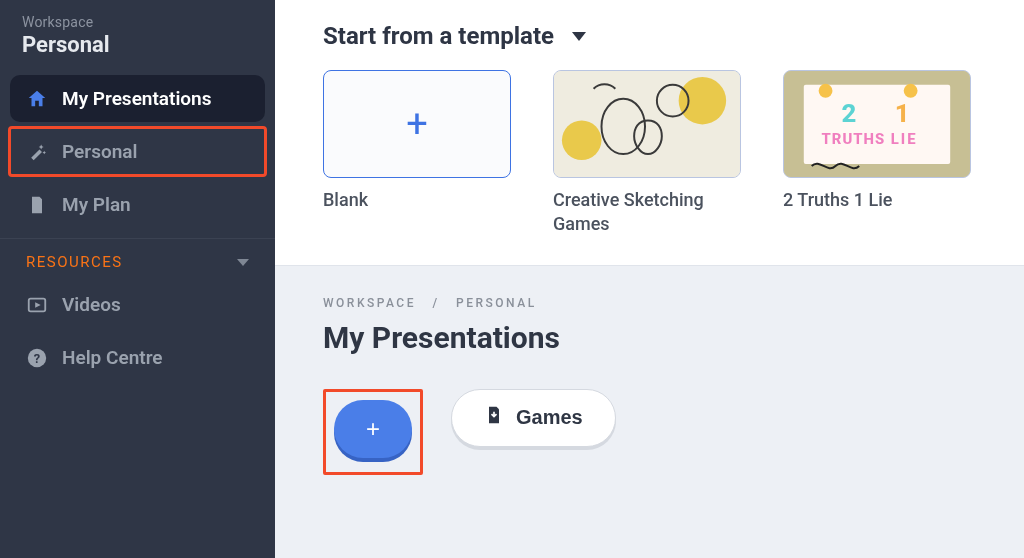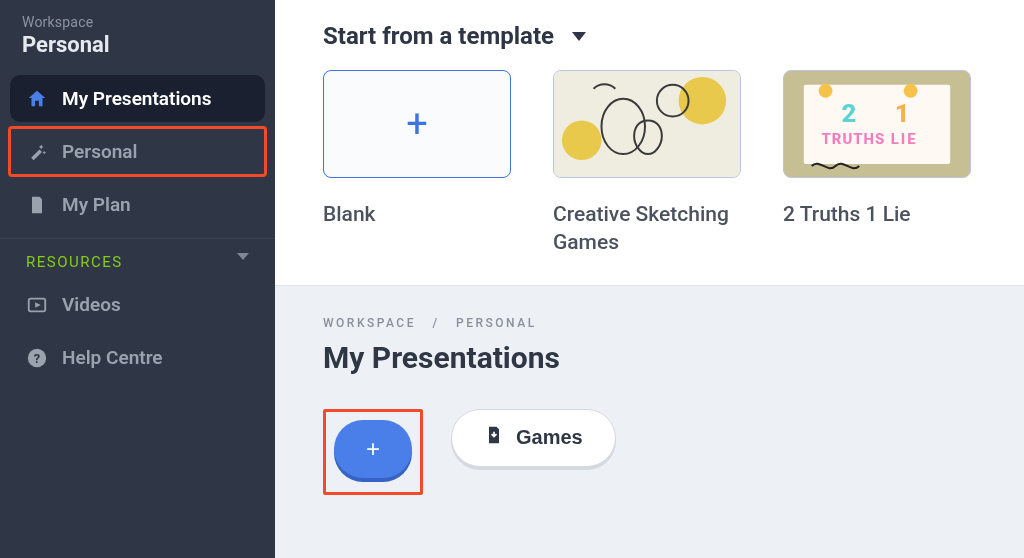--- a/index.html
+++ b/index.html
@@ -27,39 +27,39 @@
     padding: 12px 16px; border-radius: 10px;
     font-size: 19px; font-weight: 600; color: #9aa2ae;
     cursor: pointer; position: relative;
   }
   .nav-item.active { background: #1b2030; color: #ffffff; }
   .nav-item .icon { width: 22px; height: 22px; display:flex; align-items:center; justify-content:center; flex-shrink:0; }
   .nav-item.highlighted { outline: 3px solid #f24a2a; outline-offset: -1px; border-radius: 2px; }
 
   .section-divider { height:1px; background:#3b4252; margin: 10px -10px 4px; }
   .section-header {
-    display:flex; align-items:flex-start; justify-content:space-between;
+    display:flex; align-items:center; justify-content:space-between;
     padding: 10px 16px 6px; font-size: 15px; letter-spacing: 1.5px;
-    color:#84cc16;
+    color:#f97316;
   }
   .chevdown { width:0;height:0;border-left:6px solid transparent;border-right:6px solid transparent;border-top:7px solid #7f8794; }
 
   
   .main { flex: 1; height: 558px; display:flex; flex-direction:column; }
   .templates-pane { background:#ffffff; padding: 22px 40px 28px 48px; }
   .templates-title-row { display:flex; align-items:center; gap:18px; font-size:24px; font-weight:700; color:#2e3544; cursor:pointer; }
   .tri { width:0;height:0;border-left:7px solid transparent;border-right:7px solid transparent;border-top:9px solid #2e3544; }
   .template-cards { display:flex; gap:42px; margin-top:20px; }
   .template-card { display:flex; flex-direction:column; width:188px; }
   .thumb { width:188px; height:108px; border-radius:8px; border:1px solid #b9c5e1; background:#fafbfd; display:flex; align-items:center; justify-content:center; cursor:pointer; overflow:hidden; }
   .thumb.blank { border:1.5px solid #3e73e3; }
   .plus-big { font-size:38px; color:#3e73e3; font-weight:400; line-height:1; }
   .thumb.sketch { background:#f1eee3; position:relative; }
   .thumb.truths { background:#d6cfa4; position:relative; }
-  .card-label { margin-top:22px; font-size:21px; font-weight:500; color:#4b525e; line-height:1.35; }
+  .card-label { margin-top:10px; font-size:18px; font-weight:500; color:#4b525e; line-height:1.35; }
 
   .lower-pane { background:#edf0f5; padding: 30px 48px 40px; flex:1; border-top:1px solid #e0e4eb; }
   .breadcrumb { font-size:12px; letter-spacing:2.5px; color:#8a909a; font-weight:500; }
   .section-title { font-size:30px; font-weight:700; color:#2f3644; margin-top:10px; }
 
   .action-row { display:flex; gap:28px; margin-top:34px; align-items:flex-start; }
   .pill-btn {
     display:flex; align-items:center; justify-content:center; gap:12px;
     height:58px; padding: 0 32px; border-radius: 30px;
     font-size:20px; font-weight:700; cursor:pointer; border:none;

